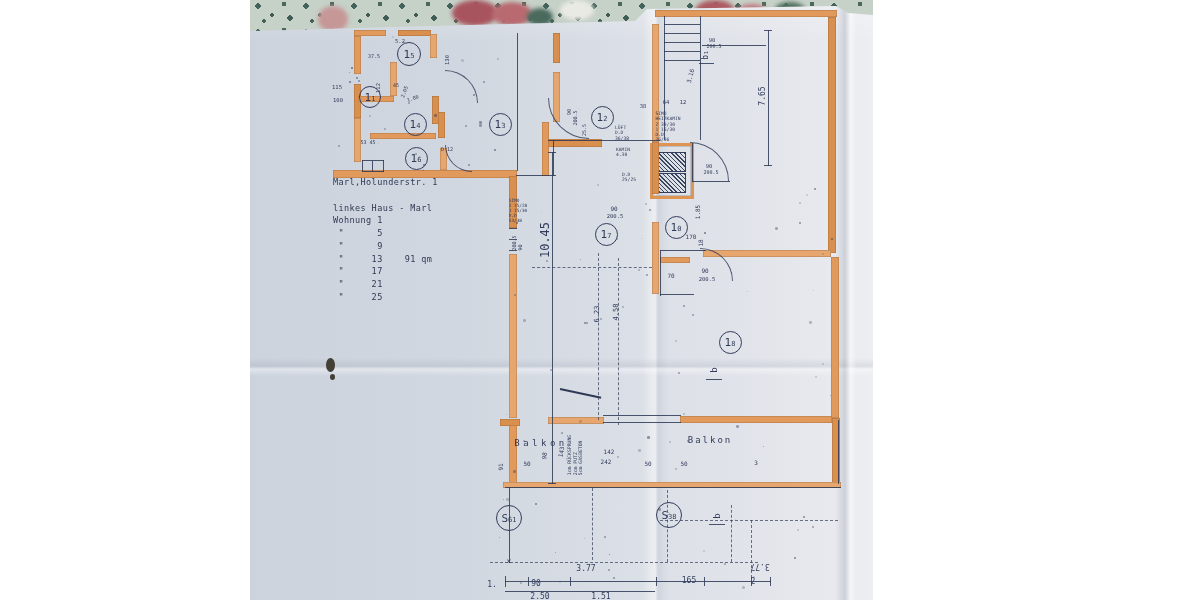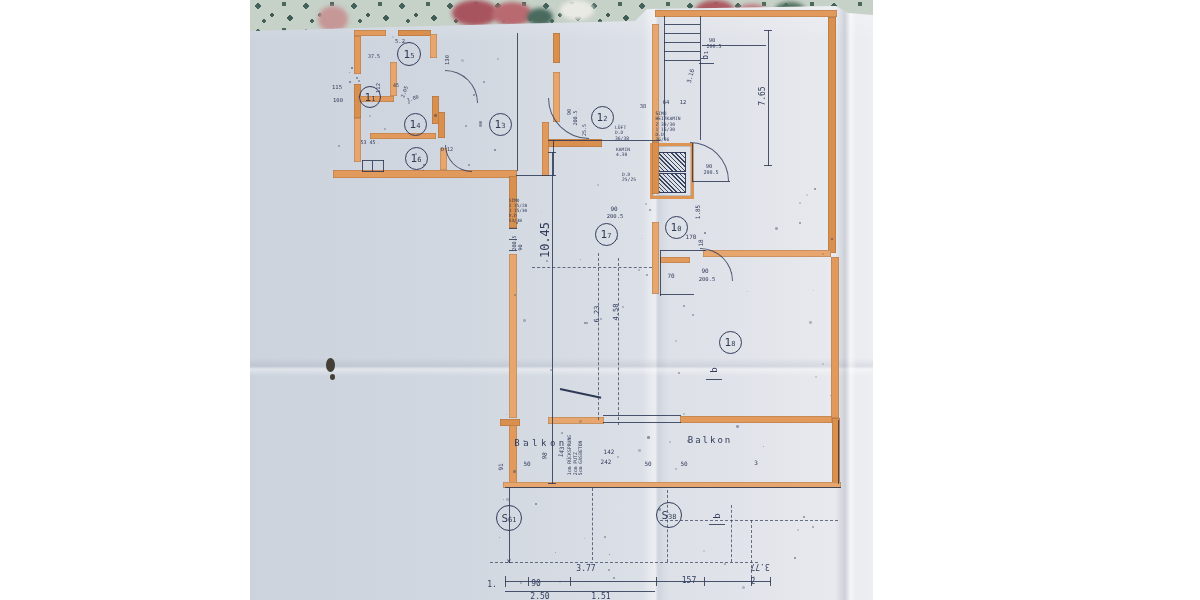--- a/index.html
+++ b/index.html
@@ -54,20 +54,30 @@
     <div class="blob" style="left:485px;top:4px;width:34px;height:20px;background:#c07b80;"></div>
     <div class="blob" style="left:525px;top:2px;width:30px;height:16px;background:#50705f;"></div>
   </div>
 
   <div class="paper">
     <div class="crease" style="left:392px;top:0;width:26px;height:600px;background:linear-gradient(90deg,transparent,rgba(255,255,255,.45) 50%,rgba(120,130,150,.12) 62%,transparent);"></div>
     <div class="crease" style="left:0;top:358px;width:623px;height:18px;background:linear-gradient(180deg,transparent,rgba(110,120,140,.14) 45%,rgba(255,255,255,.4) 62%,transparent);"></div>
     <div class="crease" style="left:585px;top:0;width:22px;height:600px;background:linear-gradient(90deg,transparent,rgba(100,110,130,.22) 45%,rgba(255,255,255,.5) 70%,transparent);"></div>
 
     <div class="plan">
+      <pre class="addr">Marl,Holunderstr. 1
+
+linkes Haus - Marl
+Wohnung 1
+ "      5
+ "      9
+ "     13    91 qm
+ "     17
+ "     21
+ "     25</pre>
       <div class="chimney" style="left:400px;top:143px;width:38px;height:50px;"></div>
       <div class="hatch" style="left:408px;top:152px;width:26px;height:18px;"></div>
       <div class="hatch" style="left:408px;top:173px;width:26px;height:18px;"></div>
       <div class="spot" style="left:76px;top:358px;width:9px;height:14px;"></div>
       <div class="spot" style="left:80px;top:374px;width:5px;height:6px;"></div>
       <div class="arrowmark" style="left:310px;top:388px;width:42px;height:2px;transform:rotate(12deg);"></div>
     <div class="wall" style="left: 104px; top: 30px; width: 32px; height: 6px; background: rgb(226, 154, 92);"></div>
         <div class="wall" style="left: 148px; top: 30px; width: 33px; height: 6px; background: rgb(217, 143, 78);"></div>
         <div class="wall" style="left: 180px; top: 34px; width: 7px; height: 24px; background: rgb(230, 166, 110);"></div>
         <div class="wall" style="left: 104px; top: 36px; width: 7px; height: 38px; background: rgb(226, 154, 92);"></div>
@@ -167,21 +177,21 @@
         <div class="lbl" style="left: 296px; top: 240px; font-size: 12px; transform: translate(-50%, -50%) rotate(-90deg);">10.45</div>
         <div class="lbl" style="left: 347px; top: 314px; font-size: 7px; transform: translate(-50%, -50%) rotate(-90deg);">6.23</div>
         <div class="lbl" style="left: 366px; top: 312px; font-size: 7px; transform: translate(-50%, -50%) rotate(-90deg);">4.58</div>
         <div class="lbl" style="left: 513px; top: 96px; font-size: 8px; transform: translate(-50%, -50%) rotate(-90deg);">7.65</div>
         <div class="lbl" style="left: 441px; top: 76px; font-size: 6px; transform: translate(-50%, -50%) rotate(-75deg);">3.16</div>
         <div class="lbl" style="left: 336px; top: 569px; font-size: 8px; transform: translate(-50%, -50%) rotate(0deg);">3.77</div>
         <div class="lbl" style="left: 510px; top: 566px; font-size: 8px; transform: translate(-50%, -50%) rotate(180deg);">3.77</div>
         <div class="lbl" style="left: 242px; top: 585px; font-size: 8px; transform: translate(-50%, -50%) rotate(0deg);">1.</div>
         <div class="lbl" style="left: 286px; top: 584px; font-size: 8px; transform: translate(-50%, -50%) rotate(0deg);">90</div>
         <div class="lbl" style="left: 347px; top: 614px; font-size: 12px; transform: translate(-50%, -50%) rotate(0deg); margin-left: 9px;">2.62</div>
-        <div class="lbl" style="left: 439px; top: 581px; font-size: 8px; transform: translate(-50%, -50%) rotate(0deg);">157</div>
+        <div class="lbl" style="left: 439px; top: 581px; font-size: 8px; transform: translate(-50%, -50%) rotate(0deg);">165</div>
         <div class="lbl" style="left: 503px; top: 582px; font-size: 8px; transform: translate(-50%, -50%) rotate(0deg);">2</div>
         <div class="lbl" style="left: 290px; top: 597px; font-size: 8px; transform: translate(-50%, -50%) rotate(0deg);">2.50</div>
         <div class="lbl" style="left: 351px; top: 597px; font-size: 8px; transform: translate(-50%, -50%) rotate(0deg);">1.51</div>
         <div class="lbl" style="left: 259px; top: 562px; font-size: 8px; transform: translate(-50%, -50%) rotate(0deg);">×</div>
         <div class="lbl" style="left: 277px; top: 464px; font-size: 6px; transform: translate(-50%, -50%) rotate(0deg);">50</div>
         <div class="lbl" style="left: 251px; top: 467px; font-size: 6px; transform: translate(-50%, -50%) rotate(-90deg);">91</div>
         <div class="lbl" style="left: 295px; top: 456px; font-size: 6px; transform: translate(-50%, -50%) rotate(-80deg);">98</div>
         <div class="lbl" style="left: 312px; top: 452px; font-size: 6px; transform: translate(-50%, -50%) rotate(-80deg);">143</div>
         <div class="lbl" style="left: 359px; top: 452px; font-size: 6px; transform: translate(-50%, -50%) rotate(0deg);">142</div>
         <div class="lbl" style="left: 356px; top: 462px; font-size: 6px; transform: translate(-50%, -50%) rotate(0deg);">242</div>

